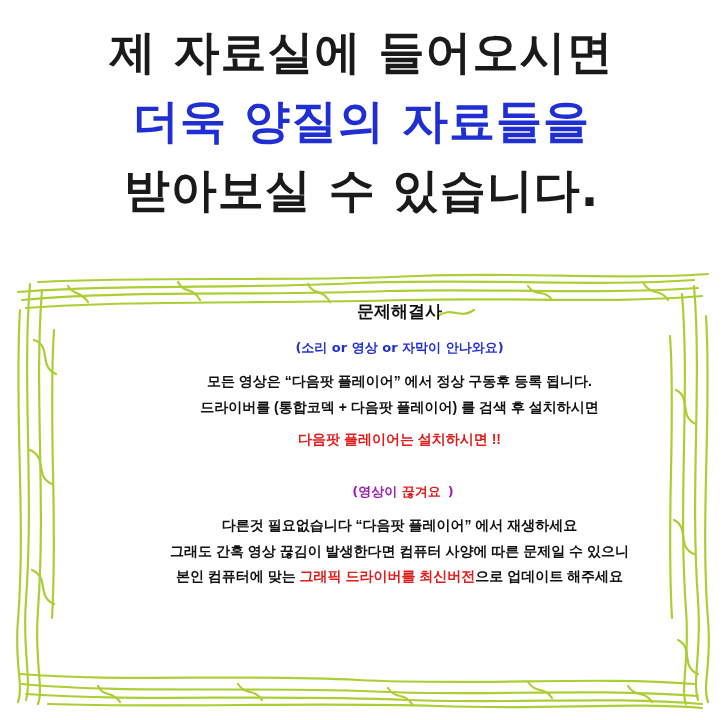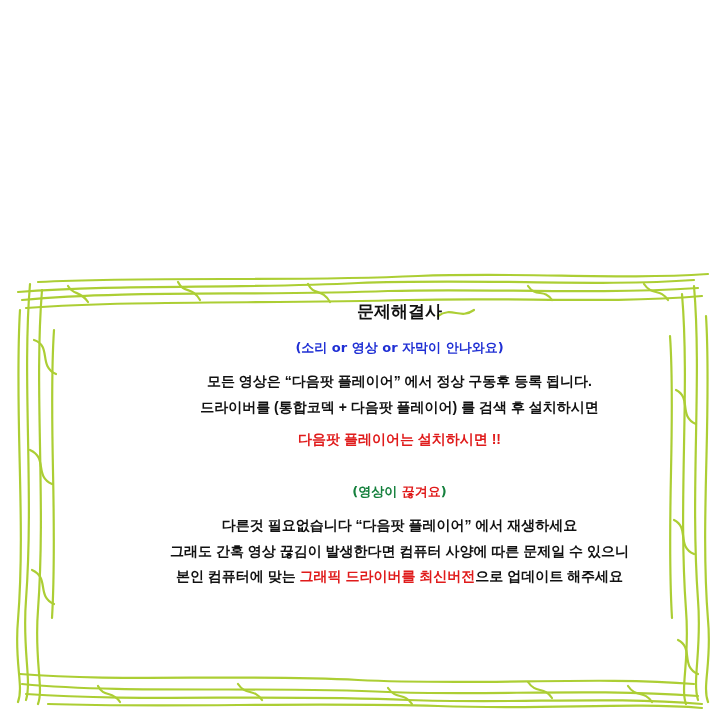--- a/index.html
+++ b/index.html
@@ -88,31 +88,37 @@
   .gap-big {
     height: 30px;
   }
   .gap-small {
     height: 6px;
   }
   .seg-red {
     color: #e01b1b;
   }
   .seg-blue {
-    color: #15803d;
+    color: #a21caf;
+    margin-left: 7px;
   }
   .seg-black {
     color: #111111;
   }
 </style>
 </head>
 <body>
 
 <div class="page">
 
+  <div class="headline">
+    <div class="headline-line">제 자료실에 들어오시면</div>
+    <div class="headline-line accent">더욱 양질의 자료들을</div>
+    <div class="headline-line">받아보실 수 있습니다.</div>
+  </div>
 
   <div class="frame">
     <svg width="707" height="440" viewBox="0 0 707 440" fill="none" xmlns="http://www.w3.org/2000/svg">
       <g stroke="#a8cc2a" stroke-width="2.2" fill="none" stroke-linecap="round" stroke-linejoin="round" opacity="0.95">
 
         <path d="M14 30 C 120 20, 250 26, 380 21 C 480 18, 580 25, 690 18"></path>
         <path d="M18 38 C 130 30, 260 34, 400 30 C 510 27, 600 34, 694 26"></path>
         <path d="M10 22 C 110 14, 230 19, 350 13 C 470 8, 590 17, 686 10"></path>
         <path d="M30 12 C 150 6, 280 12, 410 6 C 520 2, 610 10, 700 4"></path>
 

